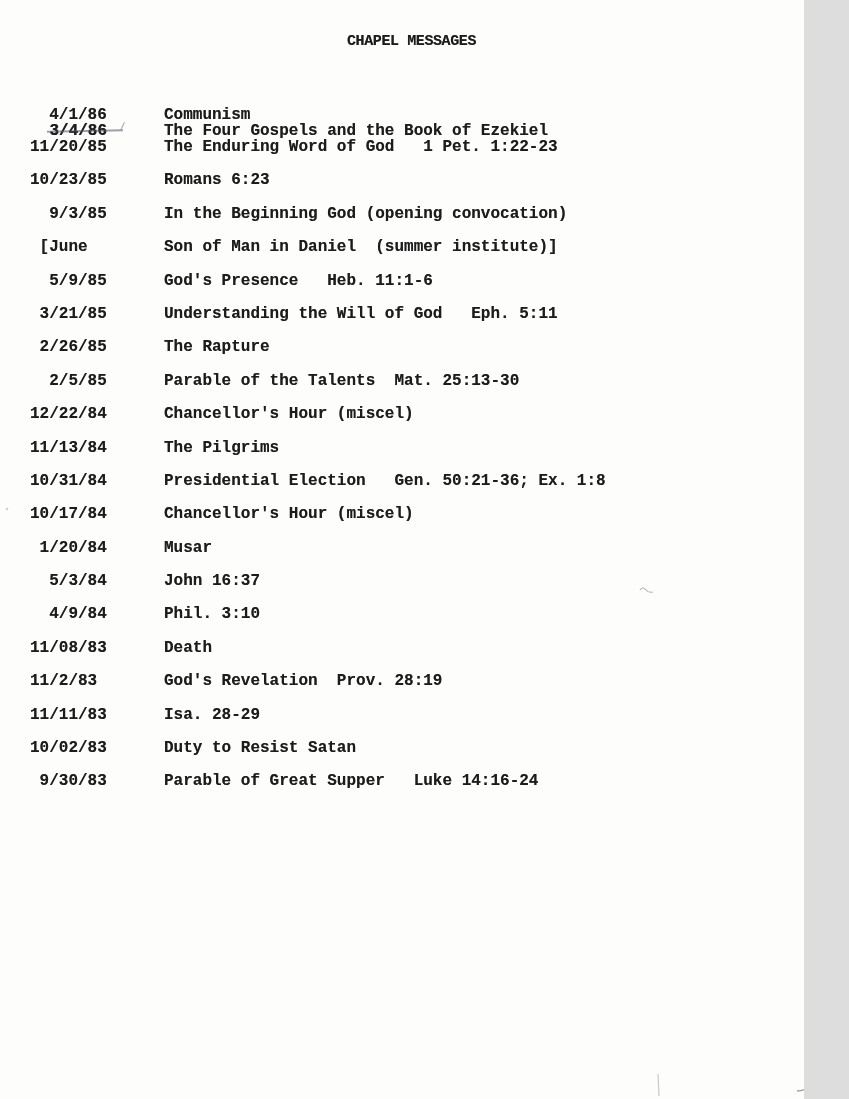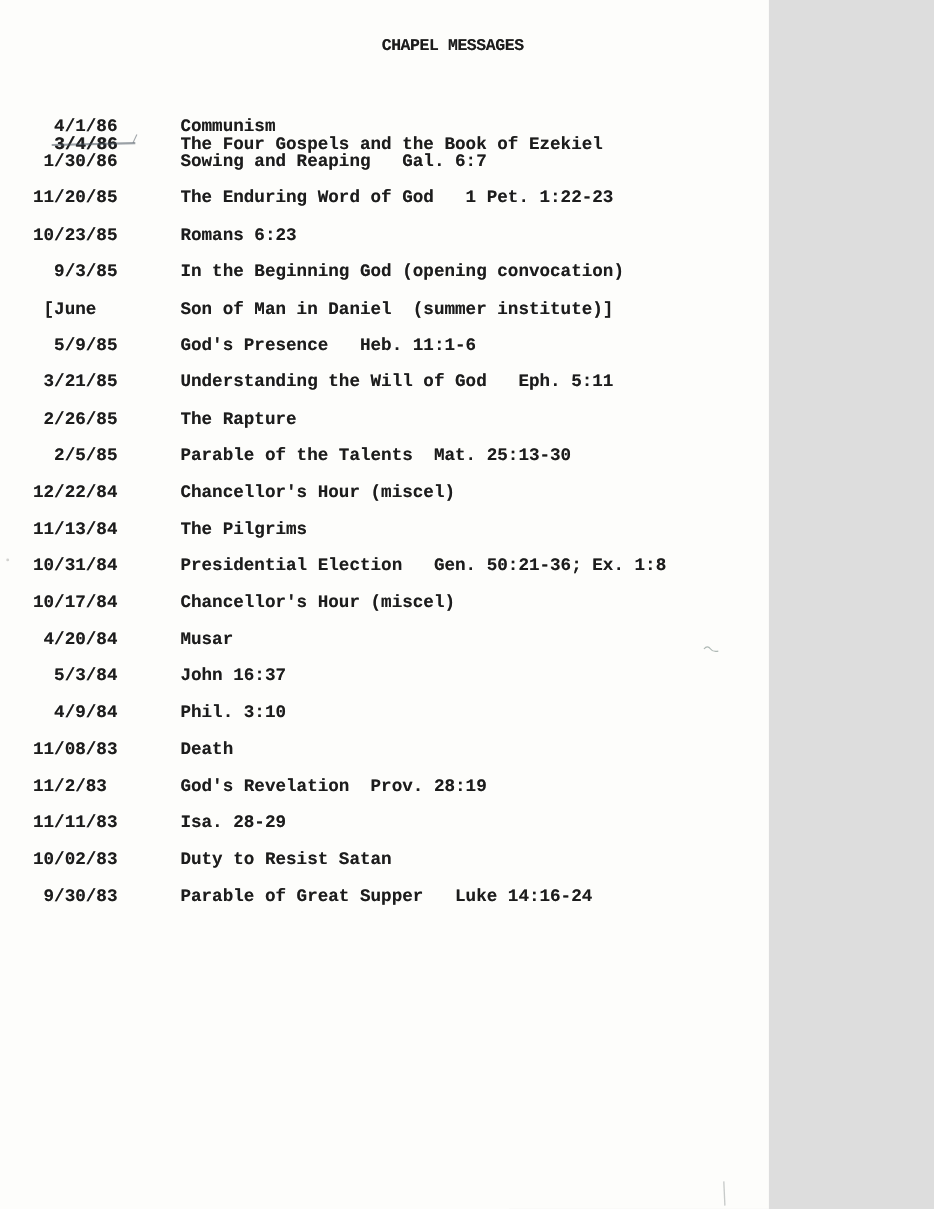--- a/index.html
+++ b/index.html
@@ -6,21 +6,21 @@
     --ink:#1c1c1c;
     --paper:#fdfdfb;
     --scan-line-gray:#8f8f8a;
     --scan-line-cyan:#c5ecf2;
     --smudge:#7a8a86;
     --strike:#49545e;
   }
   html,body{margin:0;padding:0;background:#ddd;}
   .page{
     position:relative;
-    width:699px;height:1099px;
+    width:804px;height:1099px;
     background:var(--paper);
     overflow:hidden;
     font-family:"Liberation Mono","DejaVu Sans Mono",monospace;
     font-weight:700;
     color:var(--ink);
   }
   .title{
     position:absolute;left:347px;top:33px;margin:0;
     font-size:15px;font-weight:700;letter-spacing:-0.4px;
     white-space:pre;
@@ -55,34 +55,33 @@
 </style>
 </head>
 <body>
 
 <div class="page">
   <h1 class="title">CHAPEL MESSAGES</h1>
 
   <div class="rows" id="rows">
       <div class="row tight"><span class="date">  4/1/86</span><span class="msg">Communism</span></div>
       <div class="row tight"><span class="date struck">  3/4/86<i class="strike-line"></i><i class="after-tick"></i></span><span class="msg">The Four Gospels and the Book of Ezekiel</span></div>
-      <div class="row"><span class="date"> 1/30/86</span><span class="msg">Sowing and Reaping   Gal. 6:7</span></div>
       <div class="row"><span class="date">11/20/85</span><span class="msg">The Enduring Word of God   1 Pet. 1:22-23</span></div>
       <div class="row"><span class="date">10/23/85</span><span class="msg">Romans 6:23</span></div>
       <div class="row"><span class="date">  9/3/85</span><span class="msg">In the Beginning God (opening convocation)</span></div>
       <div class="row"><span class="date"> [June</span><span class="msg">Son of Man in Daniel  (summer institute)]</span></div>
       <div class="row"><span class="date">  5/9/85</span><span class="msg">God's Presence   Heb. 11:1-6</span></div>
       <div class="row"><span class="date"> 3/21/85</span><span class="msg">Understanding the Will of God   Eph. 5:11</span></div>
       <div class="row"><span class="date"> 2/26/85</span><span class="msg">The Rapture</span></div>
       <div class="row"><span class="date">  2/5/85</span><span class="msg">Parable of the Talents  Mat. 25:13-30</span></div>
       <div class="row"><span class="date">12/22/84</span><span class="msg">Chancellor's Hour (miscel)</span></div>
       <div class="row"><span class="date">11/13/84</span><span class="msg">The Pilgrims</span></div>
       <div class="row"><span class="date">10/31/84</span><span class="msg">Presidential Election   Gen. 50:21-36; Ex. 1:8</span></div>
       <div class="row"><span class="date">10/17/84</span><span class="msg">Chancellor's Hour (miscel)</span></div>
-      <div class="row"><span class="date"> 4/20/84</span><span class="msg">Musar</span></div>
+      <div class="row"><span class="date"> 1/20/84</span><span class="msg">Musar</span></div>
       <div class="row"><span class="date">  5/3/84</span><span class="msg">John 16:37</span></div>
       <div class="row"><span class="date">  4/9/84</span><span class="msg">Phil. 3:10</span></div>
       <div class="row"><span class="date">11/08/83</span><span class="msg">Death</span></div>
       <div class="row"><span class="date">11/2/83</span><span class="msg">God's Revelation  Prov. 28:19</span></div>
       <div class="row"><span class="date">11/11/83</span><span class="msg">Isa. 28-29</span></div>
       <div class="row"><span class="date">10/02/83</span><span class="msg">Duty to Resist Satan</span></div>
       <div class="row"><span class="date"> 9/30/83</span><span class="msg">Parable of Great Supper   Luke 14:16-24</span></div>
     </div>
 
   <svg class="artifacts" viewBox="0 0 849 1099" xmlns="http://www.w3.org/2000/svg">

